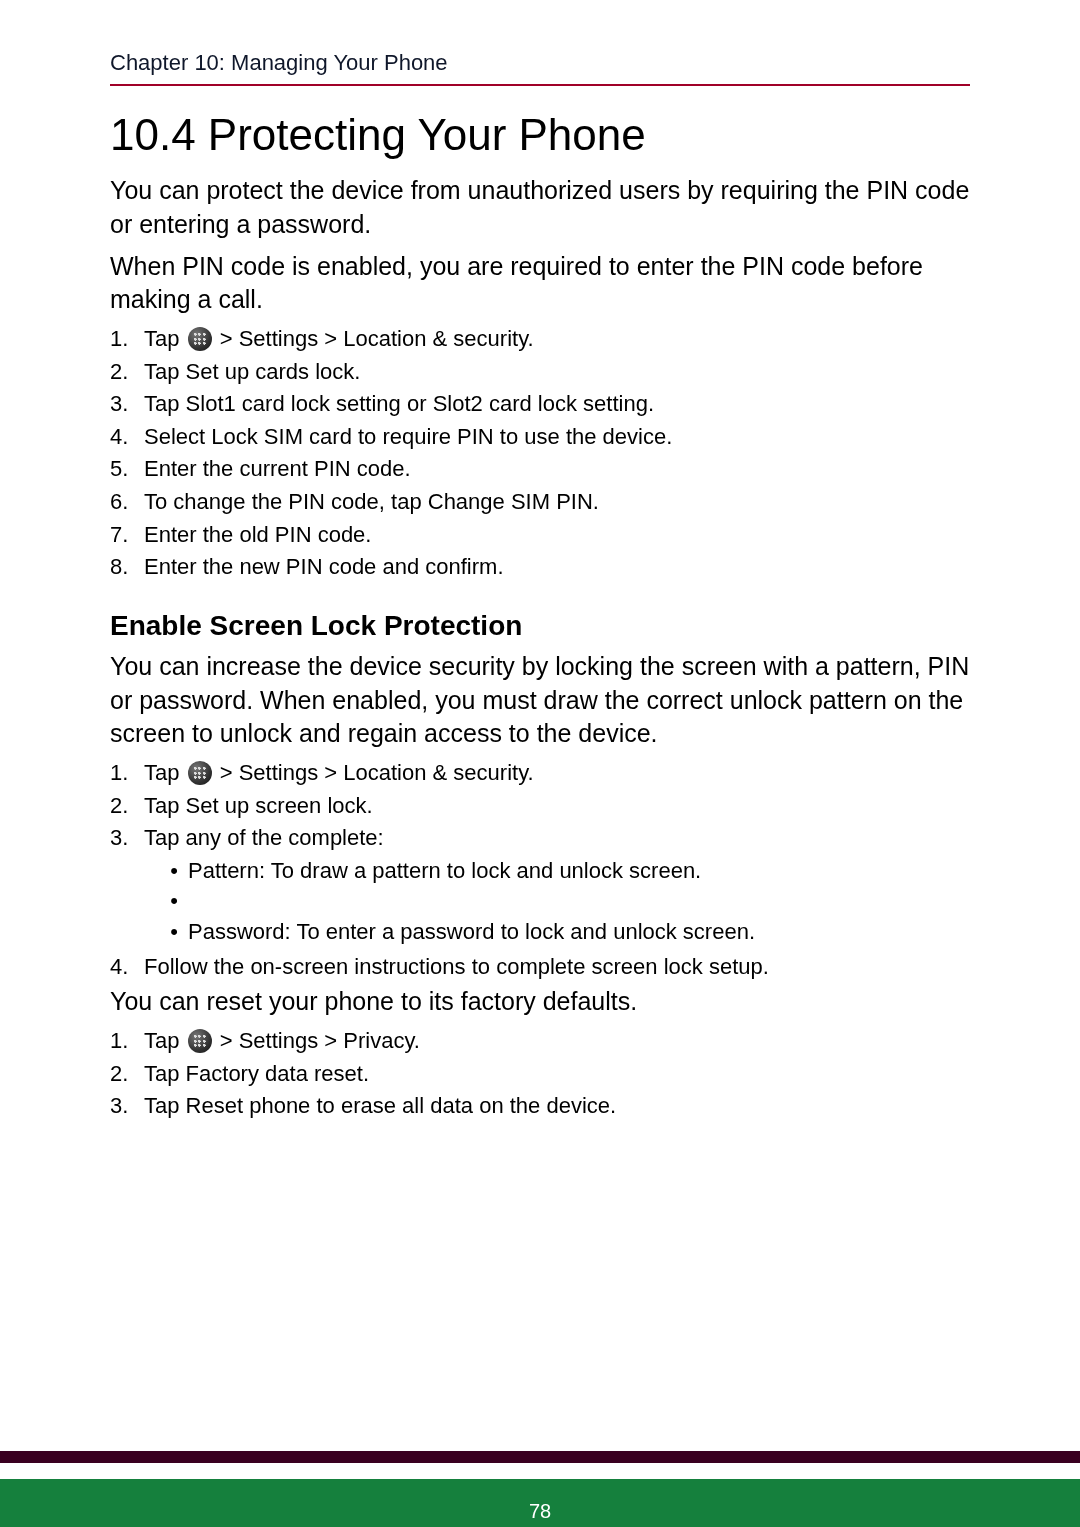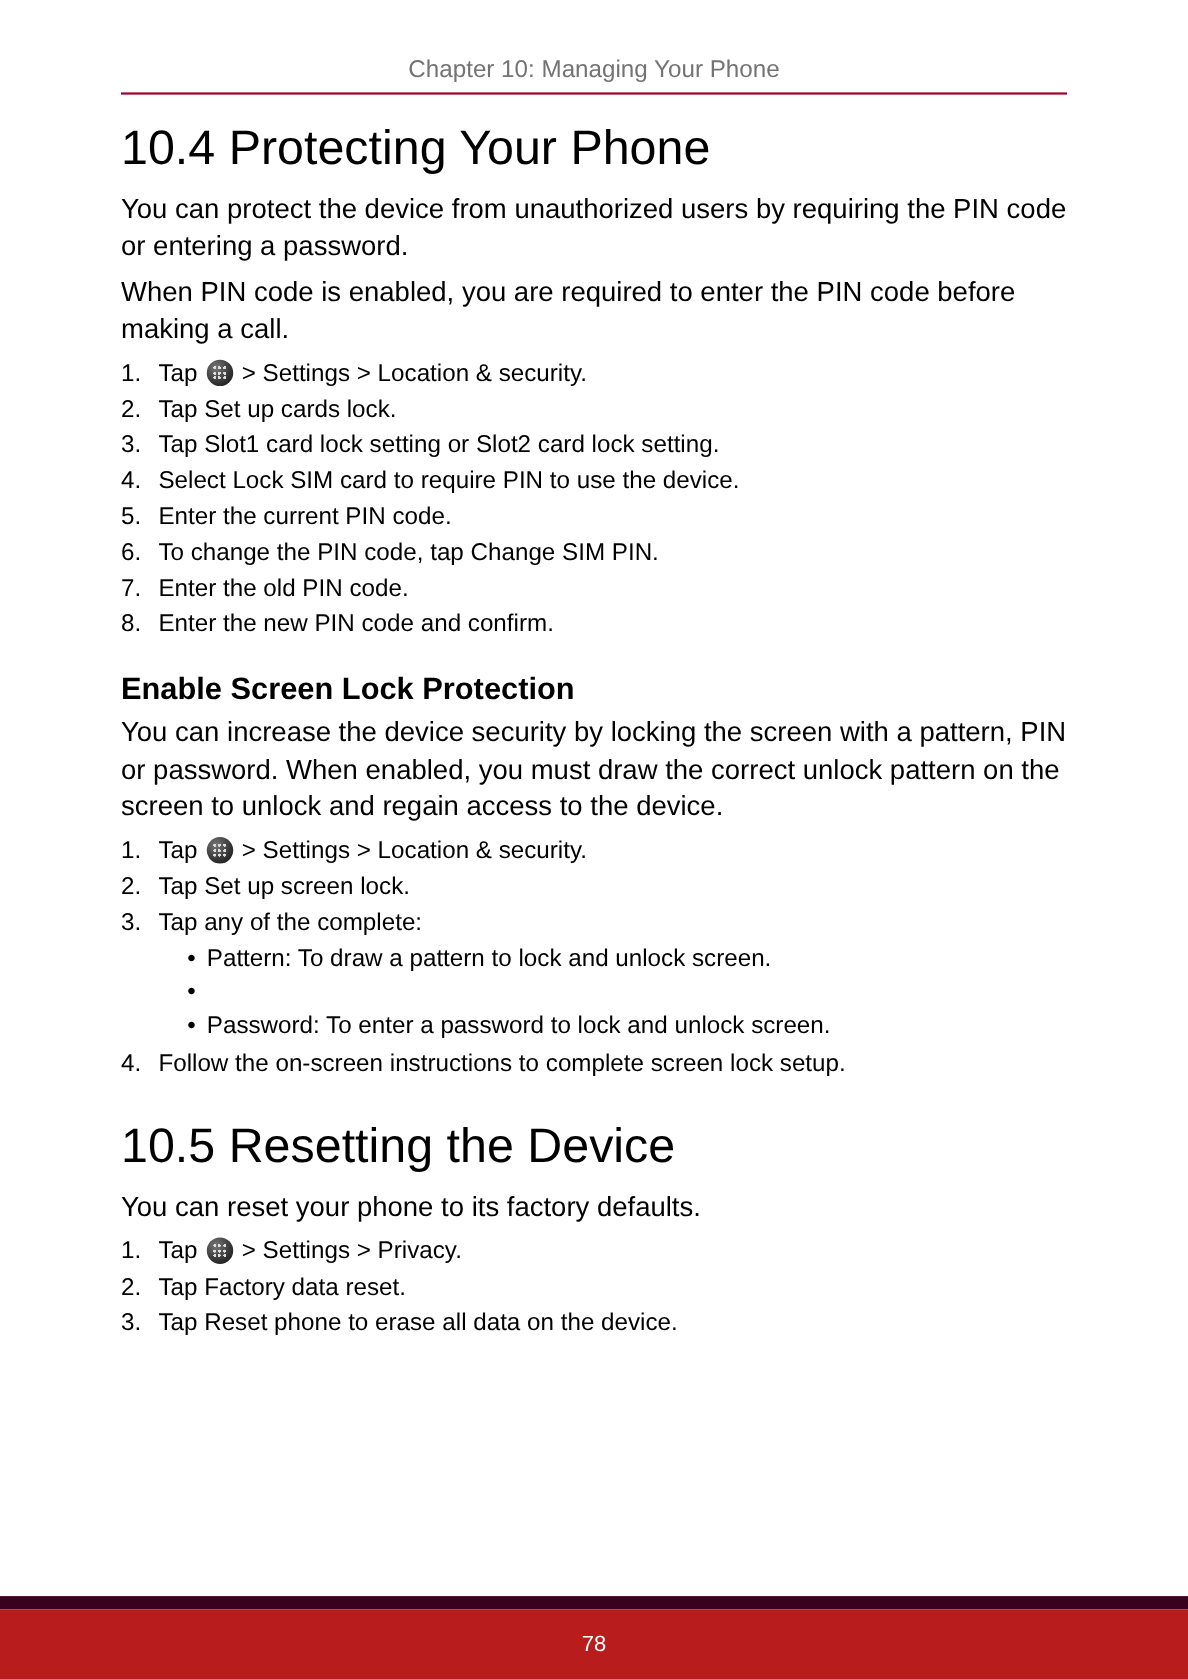--- a/index.html
+++ b/index.html
@@ -7,22 +7,22 @@
   body {
     font-family: Arial, Helvetica, sans-serif;
     color: #000;
     background: #fff;
     position: relative;
   }
   .page {
     padding: 50px 110px 0 110px;
   }
   .header {
-    text-align: center;
-    color: #737373;
+    text-align: left;
+    color: #0f172a;
     font-size: 22px;
     padding-bottom: 8px;
     border-bottom: 2px solid #a00028;
     margin-bottom: 24px;
   }
   h1 {
     font-size: 44px;
     font-weight: normal;
     margin-bottom: 14px;
     margin-top: 6px;
@@ -97,22 +97,22 @@
       radial-gradient(circle, #ddd 40%, transparent 45%) 50% 50% / 33.3% 33.3%,
       radial-gradient(circle, #ddd 40%, transparent 45%) 100% 50% / 33.3% 33.3%,
       radial-gradient(circle, #ddd 40%, transparent 45%) 0 100% / 33.3% 33.3%,
       radial-gradient(circle, #ddd 40%, transparent 45%) 50% 100% / 33.3% 33.3%,
       radial-gradient(circle, #ddd 40%, transparent 45%) 100% 100% / 33.3% 33.3%;
     background-repeat: no-repeat;
   }
   .footer {
     position: absolute;
     left: 0; right: 0; bottom: 0;
-    height: 64px;
-    background: #b91c1c;
+    height: 48px;
+    background: #15803d;
     color: #fff;
     font-size: 20px;
     text-align: center;
     line-height: 64px;
   }
   .footer-strip {
     position: absolute;
     left: 0; right: 0; bottom: 64px;
     height: 12px;
     background: #3a0020;
@@ -234,21 +234,20 @@
       </span>
     </li>
   </ul>
   <ol class="steps">
     <li>
       <span class="num">4.</span>
       <span class="txt">Follow the on-screen instructions to complete screen lock setup.</span>
     </li>
   </ol>
 
-  <h1 class="second">10.5 Resetting the Device</h1>
   <p class="body">You can reset your phone to its factory defaults.</p>
 
   <ol class="steps">
     <li>
       <span class="num">1.</span>
       <span class="txt">
         <span>Tap </span>
         <span class="apps-icon"></span>
         <span> &gt; </span>
         <b>Settings</b>

